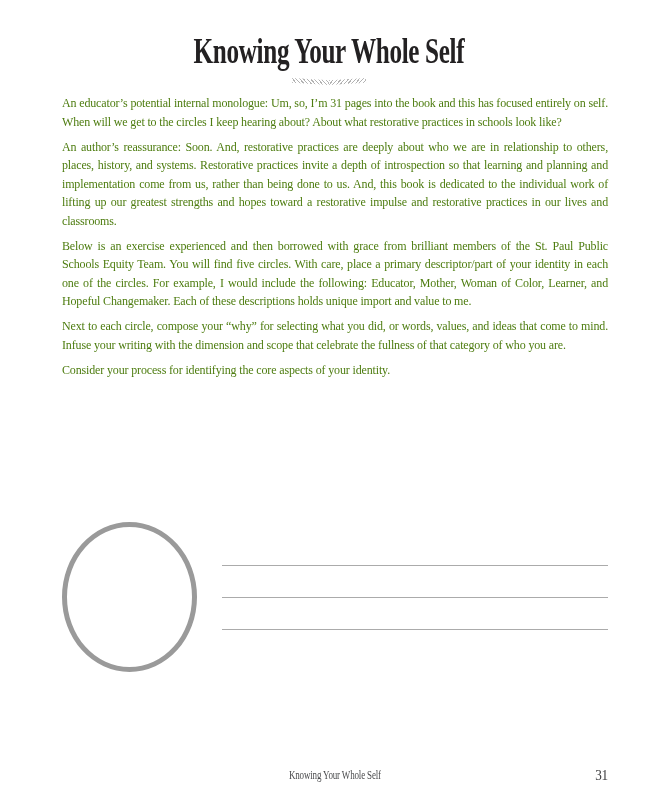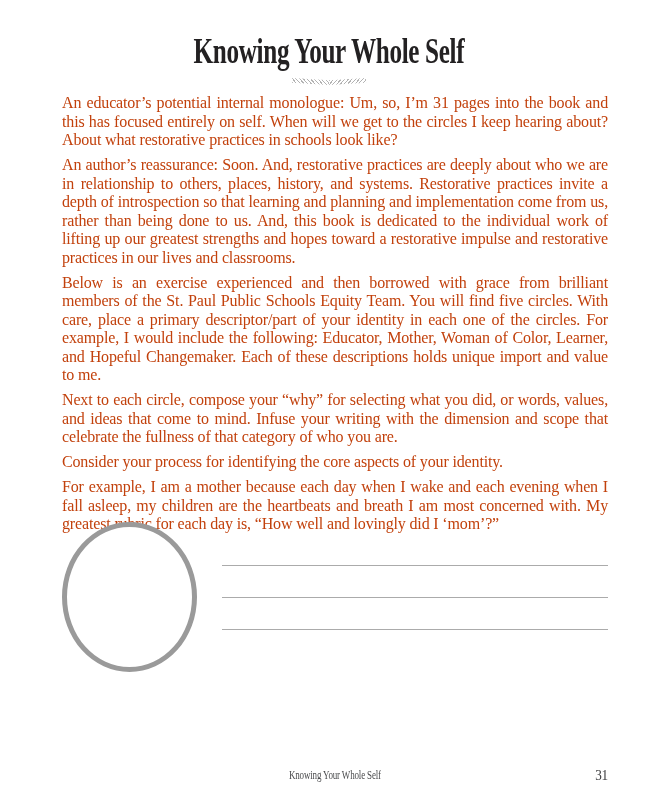--- a/index.html
+++ b/index.html
@@ -57,22 +57,22 @@
     background: repeating-linear-gradient(135deg, #b2b2b2 0, #b2b2b2 0.9px, transparent 0.9px, transparent 2.7px);
     transform: rotate(-3.5deg);
   }
 
   
   .body-copy {
     position: absolute;
     left: 62px;
     right: 49px;
     top: 94px;
-    color: #c2410c;
-    font-size: 16px;
+    color: #4d7c0f;
+    font-size: 12px;
     line-height: 18.5px;
     letter-spacing: -0.15px;
     text-align: justify;
   }
   .body-copy p {
     margin: 0 0 6.5px 0;
   }
 
   
   .worksheet {
@@ -154,21 +154,20 @@
       <span class="hatch hatch-right"></span>
     </div>
   </header>
 
   <main class="body-copy">
     <p>An educator’s potential internal monologue: Um, so, I’m 31 pages into the book and this has focused entirely on self. When will we get to the circles I keep hearing about? About what restorative practices in schools look like?</p>
     <p>An author’s reassurance: Soon. And, restorative practices are deeply about who we are in relationship to others, places, history, and systems. Restorative practices invite a depth of introspection so that learning and planning and implementation come from us, rather than being done to us. And, this book is dedicated to the individual work of lifting up our greatest strengths and hopes toward a restorative impulse and restorative practices in our lives and classrooms.</p>
     <p>Below is an exercise experienced and then borrowed with grace from brilliant members of the St. Paul Public Schools Equity Team. You will find five circles. With care, place a primary descriptor/part of your identity in each one of the circles. For example, I would include the following: Educator, Mother, Woman of Color, Learner, and Hopeful Changemaker. Each of these descriptions holds unique import and value to me.</p>
     <p>Next to each circle, compose your “why” for selecting what you did, or words, values, and ideas that come to mind. Infuse your writing with the dimension and scope that celebrate the fullness of that category of who you are.</p>
     <p>Consider your process for identifying the core aspects of your identity.</p>
-    <p>For example, I am a mother because each day when I wake and each evening when I fall asleep, my children are the heartbeats and breath I am most concerned with. My greatest rubric for each day is, “How well and lovingly did I ‘mom’?”</p>
   </main>
 
   <section class="worksheet">
     <div class="identity-circle"></div>
     <div class="write-lines">
         <div class="write-line" style="top: 43px;"></div>
         <div class="write-line" style="top: 75px;"></div>
         <div class="write-line" style="top: 107px;"></div>
       </div>
   </section>

